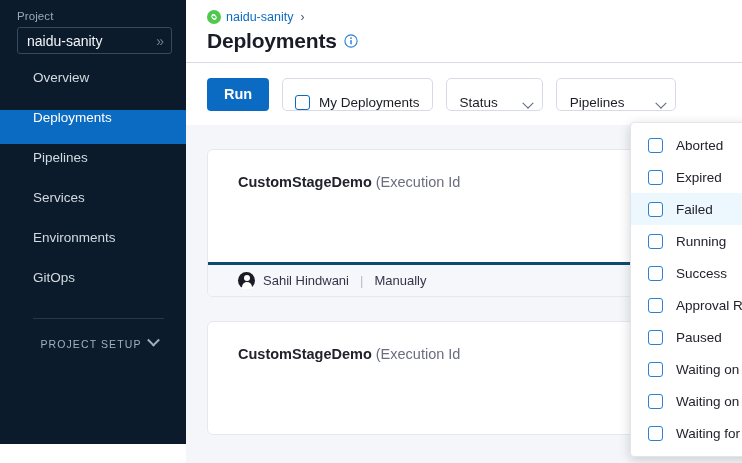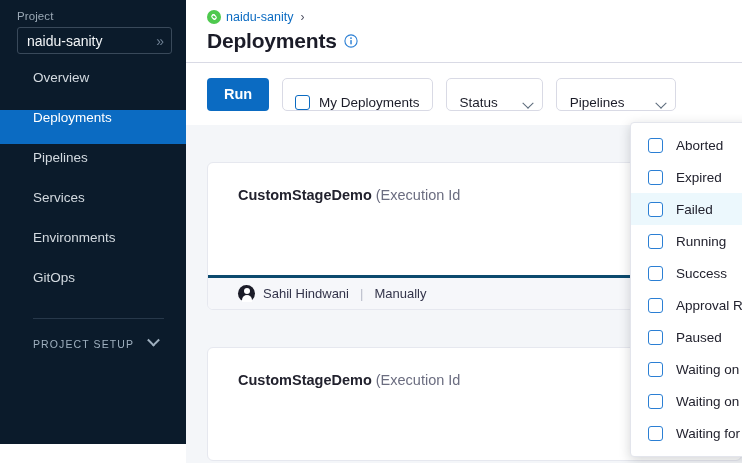--- a/index.html
+++ b/index.html
@@ -73,21 +73,21 @@
     padding-left: 33px;
     padding-right: 28px;
     height: 22px;
     display: flex;
     align-items: center;
     color: #9fb0bf;
     font-size: 10.5px;
     letter-spacing: 1.1px;
     cursor: pointer;
   }
-  .setup-row .setup-label { flex: 1; }
+  .setup-row .setup-label { flex: 1; text-align: center; }
   .setup-row .setup-chev {
     width: 9px; height: 9px;
     border-right: 2px solid #9fb0bf;
     border-bottom: 2px solid #9fb0bf;
     transform: rotate(45deg) translate(-3px,-3px);
   }
 
   
   .main {
     flex: 1;
@@ -179,21 +179,21 @@
     border-right: 1.6px solid #5b6a7b;
     border-bottom: 1.6px solid #5b6a7b;
     transform: rotate(45deg) translate(-2px,-2px);
   }
 
   .content { padding: 0 0 0 21px; }
   .card {
     background: #ffffff;
     border: 1px solid #e6e8ef;
     border-radius: 6px;
-    margin-top: 37px;
+    margin-top: 24px;
     overflow: hidden;
   }
   .card-body { height: 112px; padding: 24px 0 0 30px; }
   .card-title {
     font-size: 14.5px;
     color: #22222e;
   }
   .card-title b { font-weight: bold; }
   .card-title span.sub { color: #6b6d80; font-weight: normal; }
   .card-footer {

